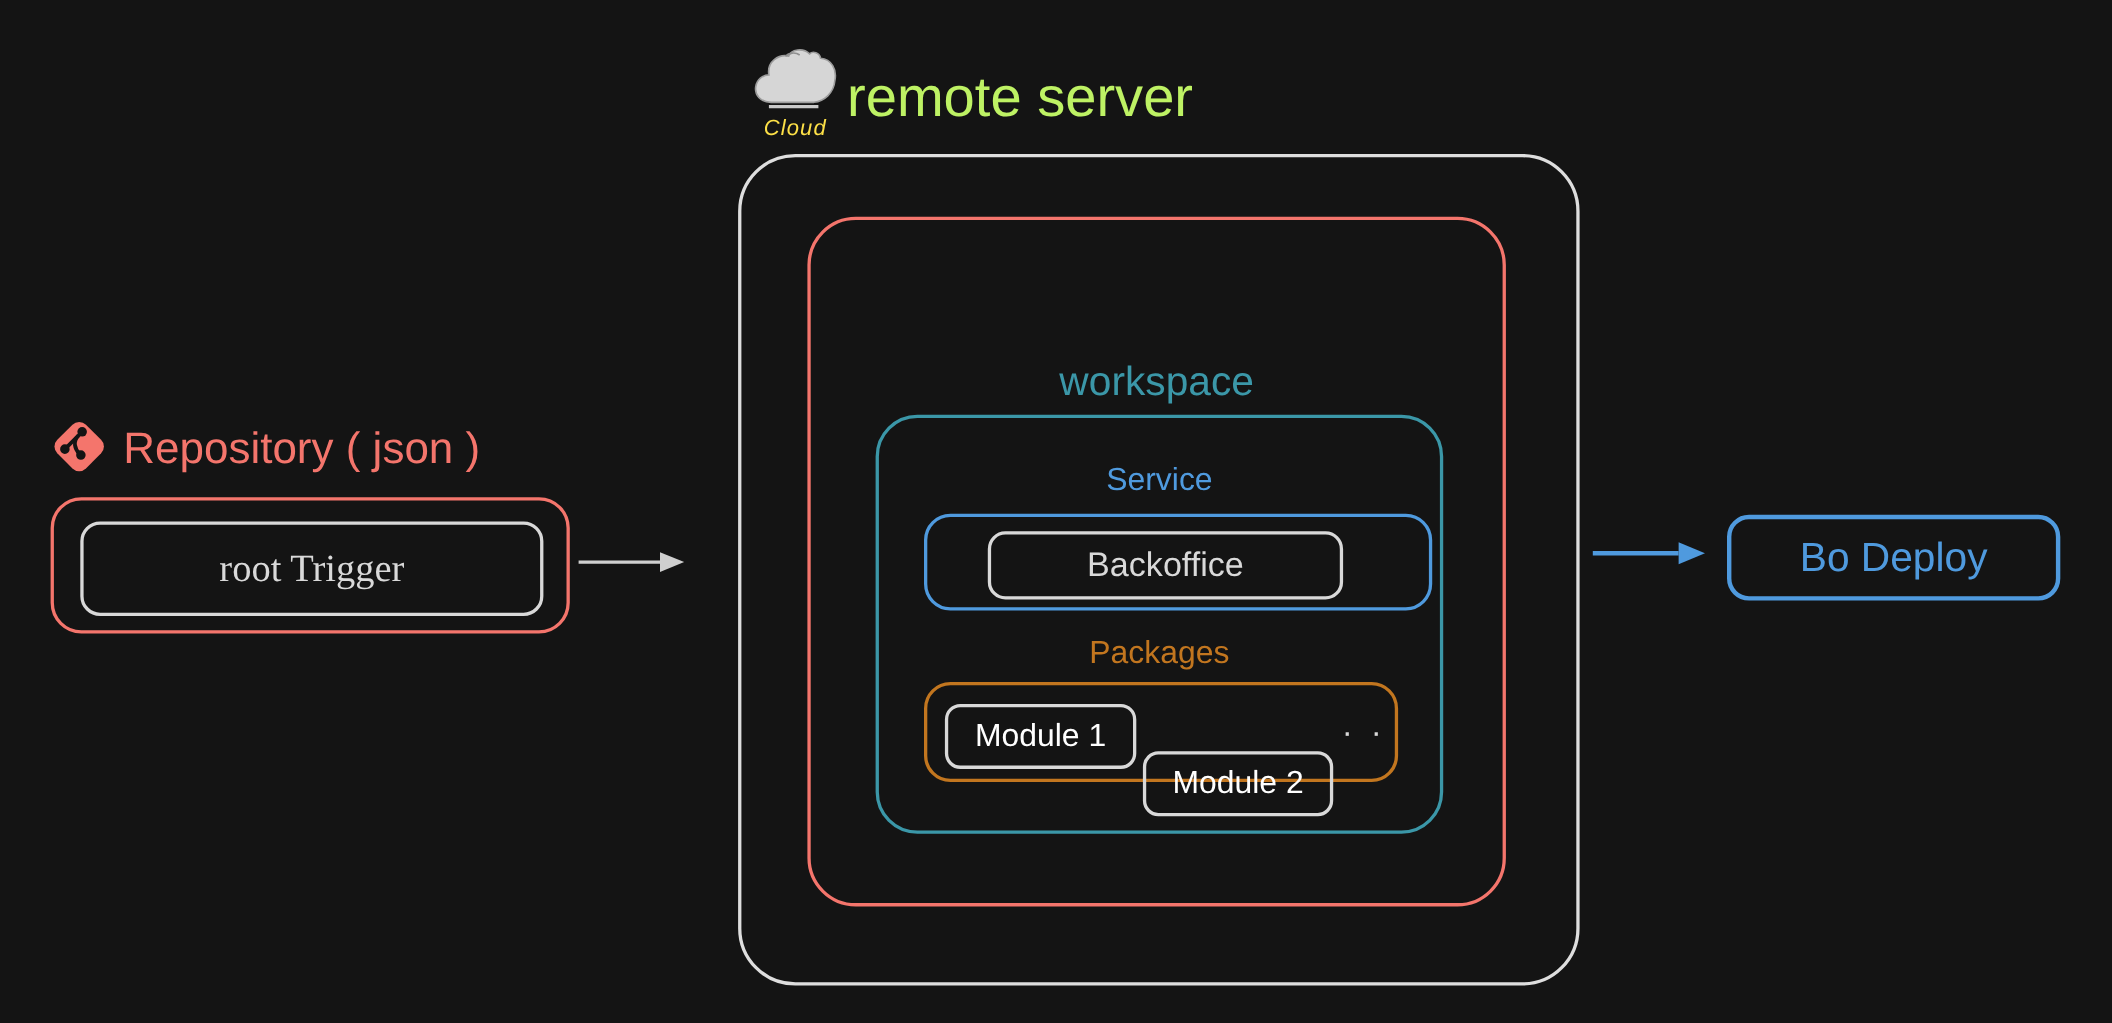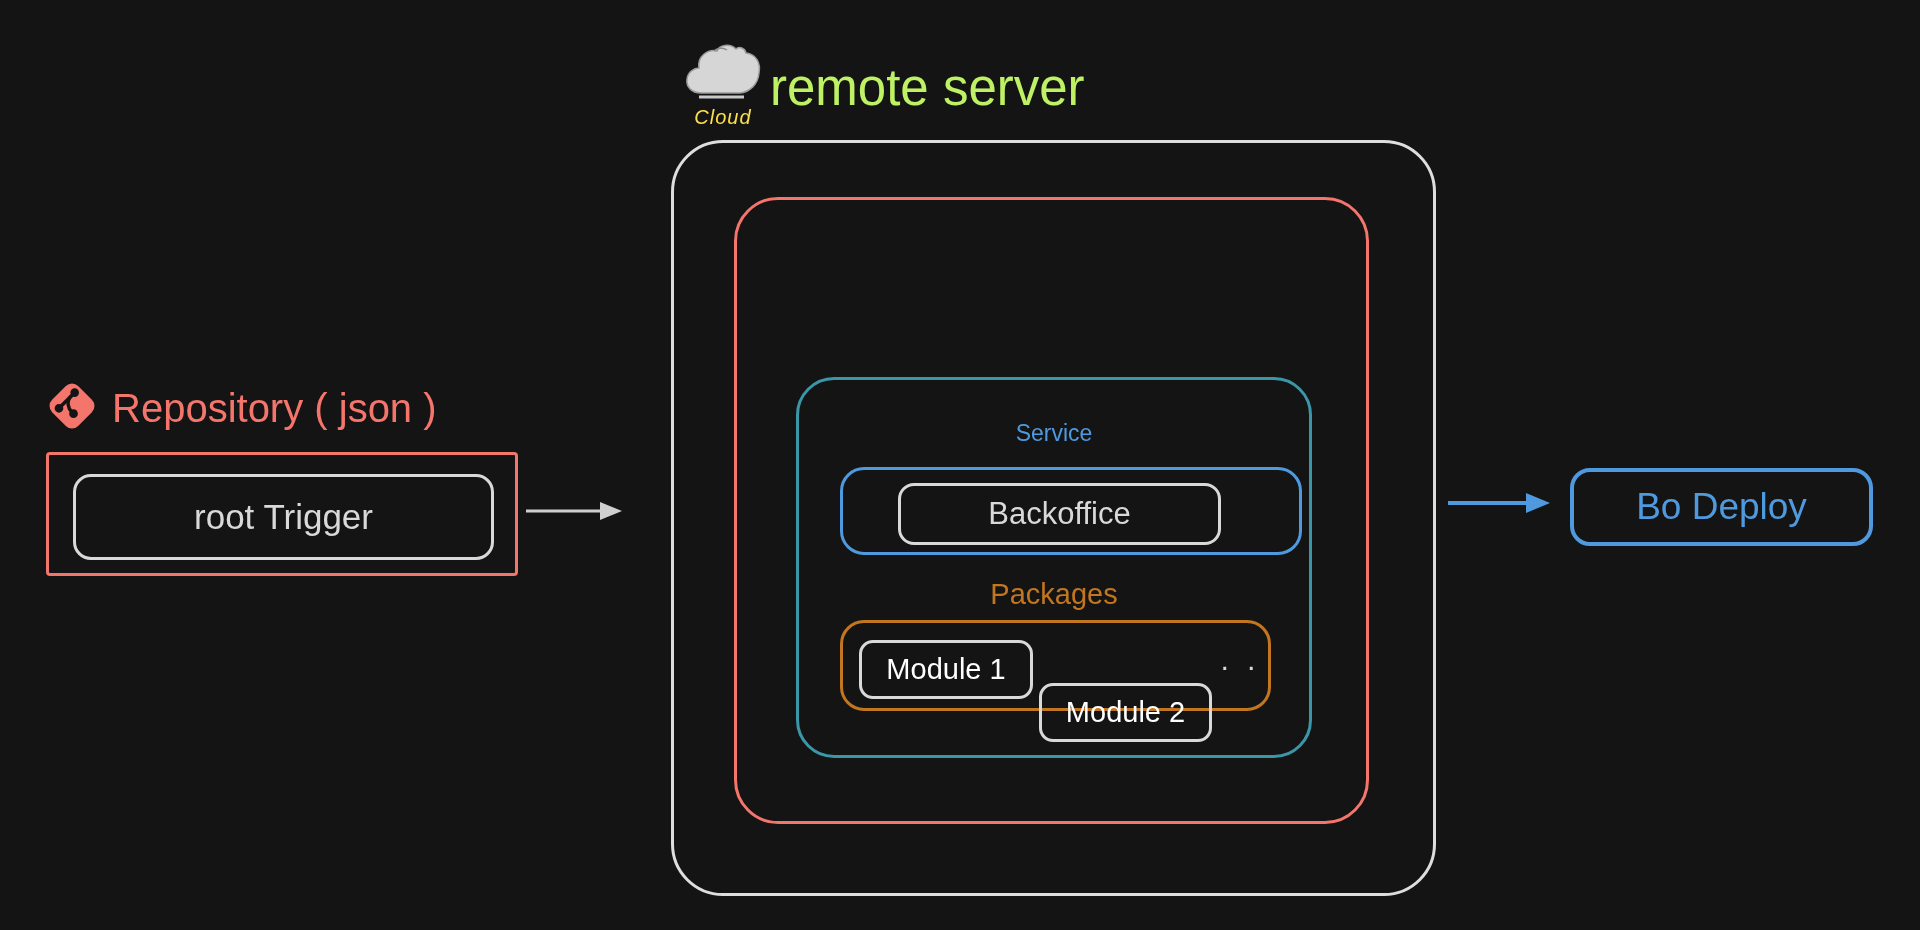--- a/index.html
+++ b/index.html
@@ -14,33 +14,33 @@
   
   .remote-label{color:#bef264;font-size:51px;white-space:nowrap;}
   .cloud-caption{color:#fde047;font-size:20px;font-style:italic;text-align:center;letter-spacing:1px;}
 
   
   .server-box{left:671px;top:140px;width:759px;height:750px;border:3px solid #dedede;border-radius:52px;}
   .salmon-box{left:60px;top:54px;width:629px;height:621px;border:3px solid #f4756c;border-radius:44px;}
   .pkg-title{top:58px;color:#f4756c;font-size:37px;}
   .workspace-label{top:126px;color:#3b97a8;font-size:37px;}
   .teal-box{left:59px;top:177px;width:510px;height:375px;border:3px solid #3b97a8;border-radius:38px;}
-  .service-label{top:40px;color:#4f9ade;font-size:23px;}
+  .service-label{top:40px;color:#4f9ade;font-size:29px;}
   .blue-box{left:41px;top:87px;width:428px;height:82px;border:3px solid #4f9ade;border-radius:24px;padding-left:28px;}
   .backoffice-box{left:55px;top:13px;width:317px;height:56px;border:3px solid #d9d9d9;border-radius:16px;color:#d9d9d9;font-size:31px;}
   .packages-label{top:198px;color:#c2761f;font-size:29px;}
   .orange-box{left:41px;top:240px;width:425px;height:85px;border:3px solid #c2761f;border-radius:24px;}
   .module-box{top:17px;height:53px;border:3px solid #d9d9d9;border-radius:14px;color:#ffffff;font-size:29px;}
   .module-1{left:16px;width:168px;}
   .module-2{left:196px;width:167px;margin-top:43px;}
   .more-dots{left:372px;top:0;width:50px;height:85px;color:#d9d9d9;font-size:30px;letter-spacing:4px;}
 
   
   .repo-title{left:112px;top:386px;color:#f4756c;font-size:40px;white-space:nowrap;}
-  .repo-box{left:46px;top:452px;width:466px;height:118px;border:3px solid #f4756c;border-radius:4px;}
+  .repo-box{left:46px;top:452px;width:466px;height:118px;border:3px solid #f4756c;border-radius:28px;font-family:Liberation Serif, serif;}
   .trigger-box{left:24px;top:19px;width:415px;height:80px;border:3px solid #d9d9d9;border-radius:18px;color:#d9d9d9;font-size:35px;}
 
   
   .deploy-box{left:1570px;top:468px;width:295px;height:70px;border:4px solid #4f9ade;border-radius:20px;color:#4f9ade;font-size:37px;}
 </style>
 </head>
 <body>
 
 <div class="canvas">
 
@@ -50,20 +50,21 @@
       <path d="M30 9 C33 6 39 5 43 8" fill="none" stroke="#8f8f8f" stroke-width="1.5"></path>
       <path d="M15 55 L60 55" stroke="#c9c9c9" stroke-width="3" fill="none"></path>
     </svg>
   </div>
   <div class="abs cloud-caption" style="left:684px;top:106px;width:78px;">Cloud</div>
   <div class="abs remote-label" style="left:770px;top:58px;">remote server</div>
 
   <div class="abs server-box">
 
     <div class="abs salmon-box">
+      <div class="label-row workspace-label">workspace</div>
 
       <div class="abs teal-box">
         <div class="label-row service-label">Service</div>
 
         <div class="abs blue-box">
           <div class="abs backoffice-box center-text">
             <span>Backoffice</span>
           </div>
         </div>
 

